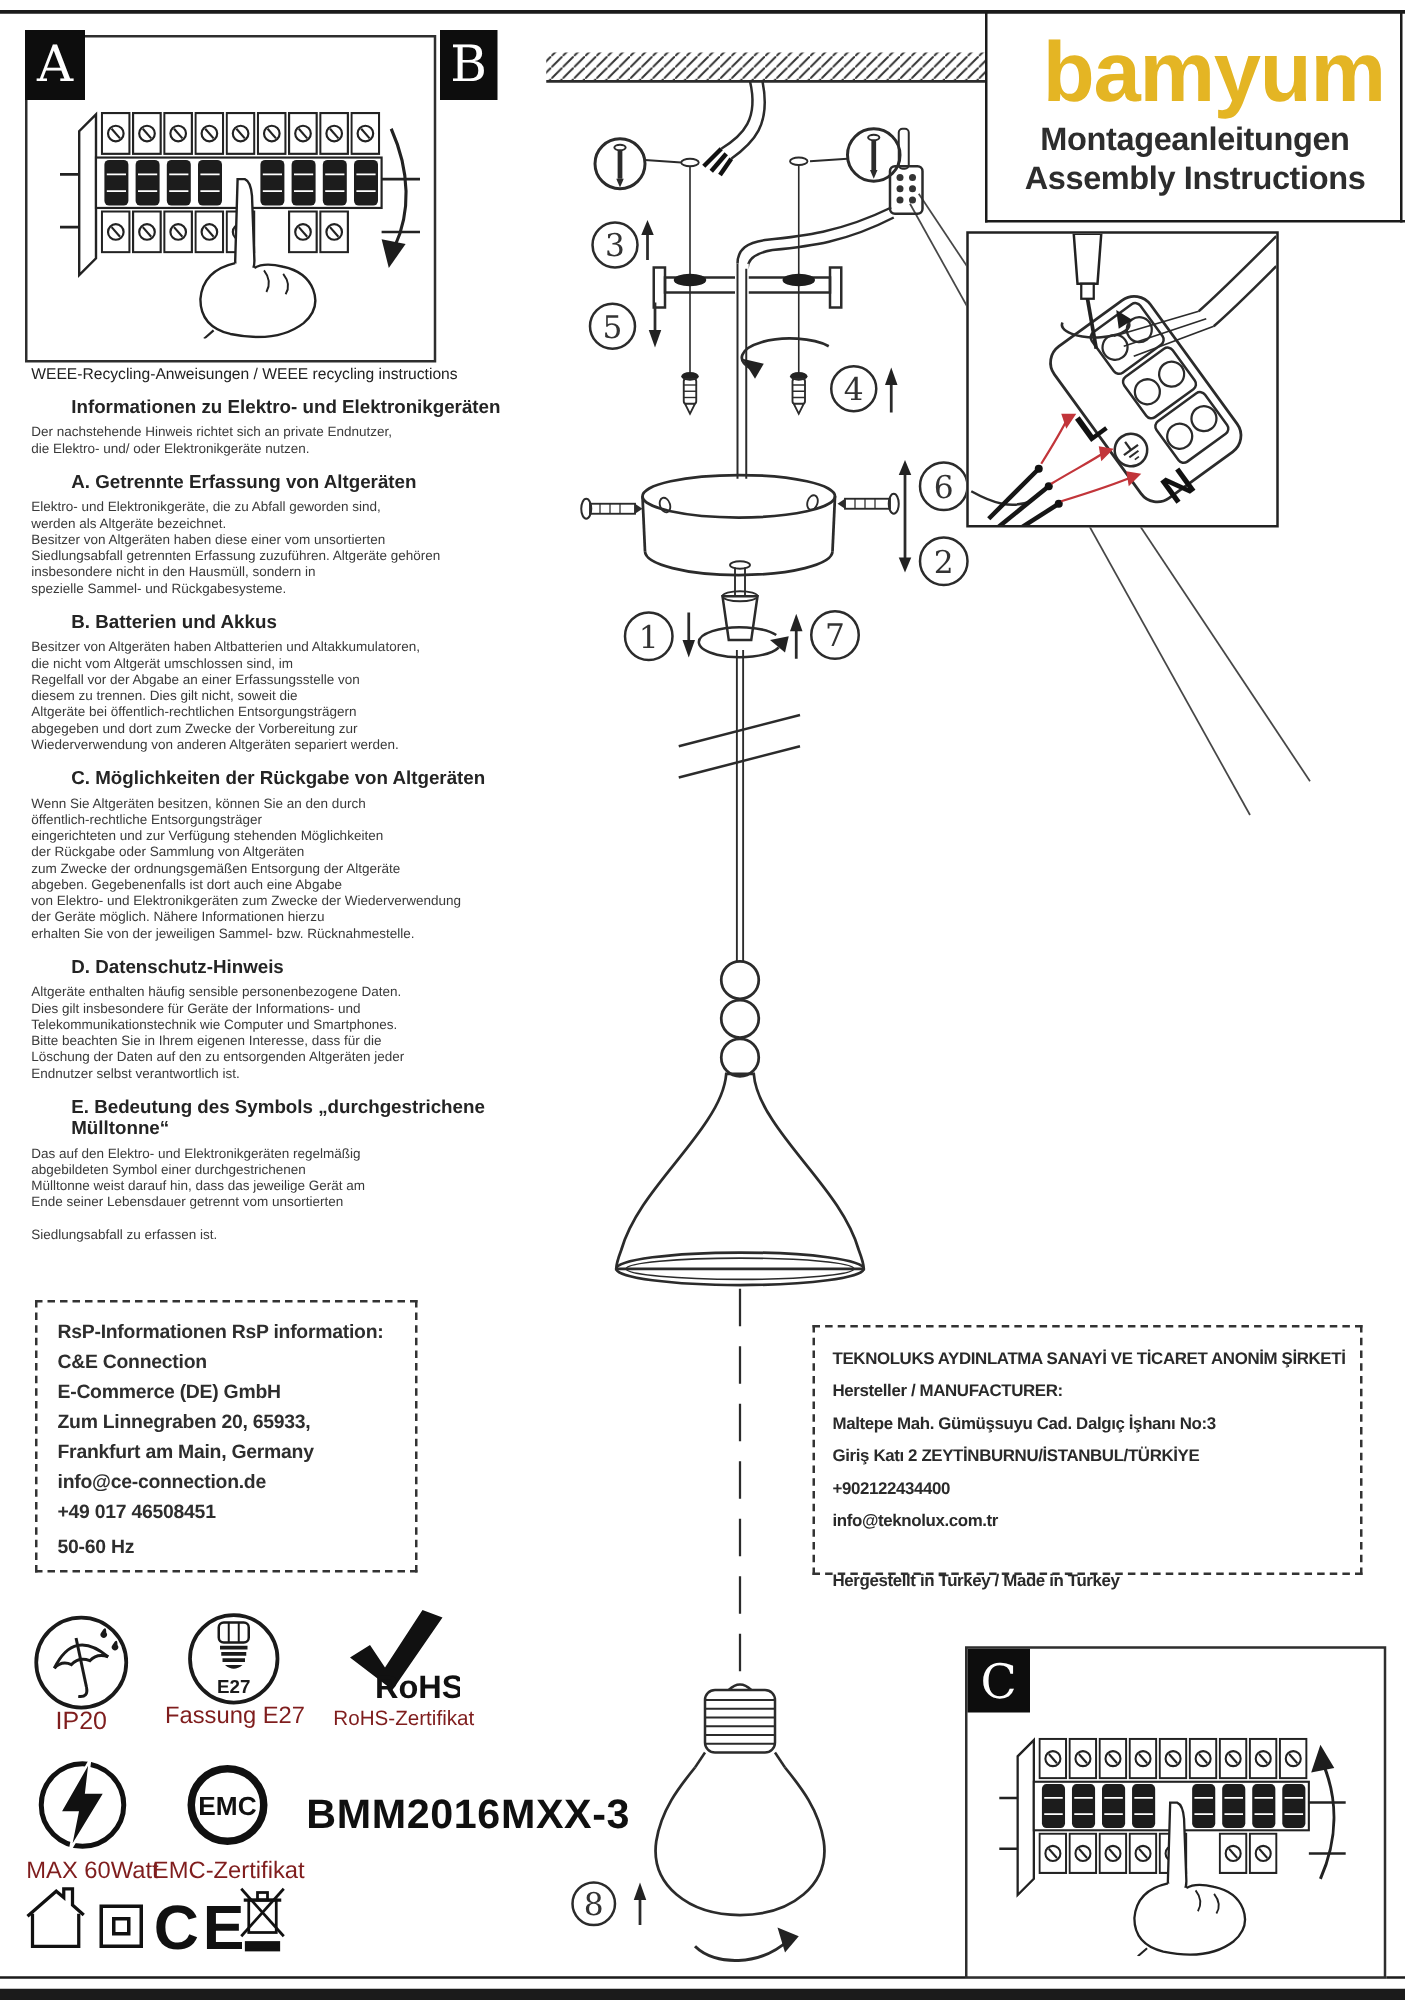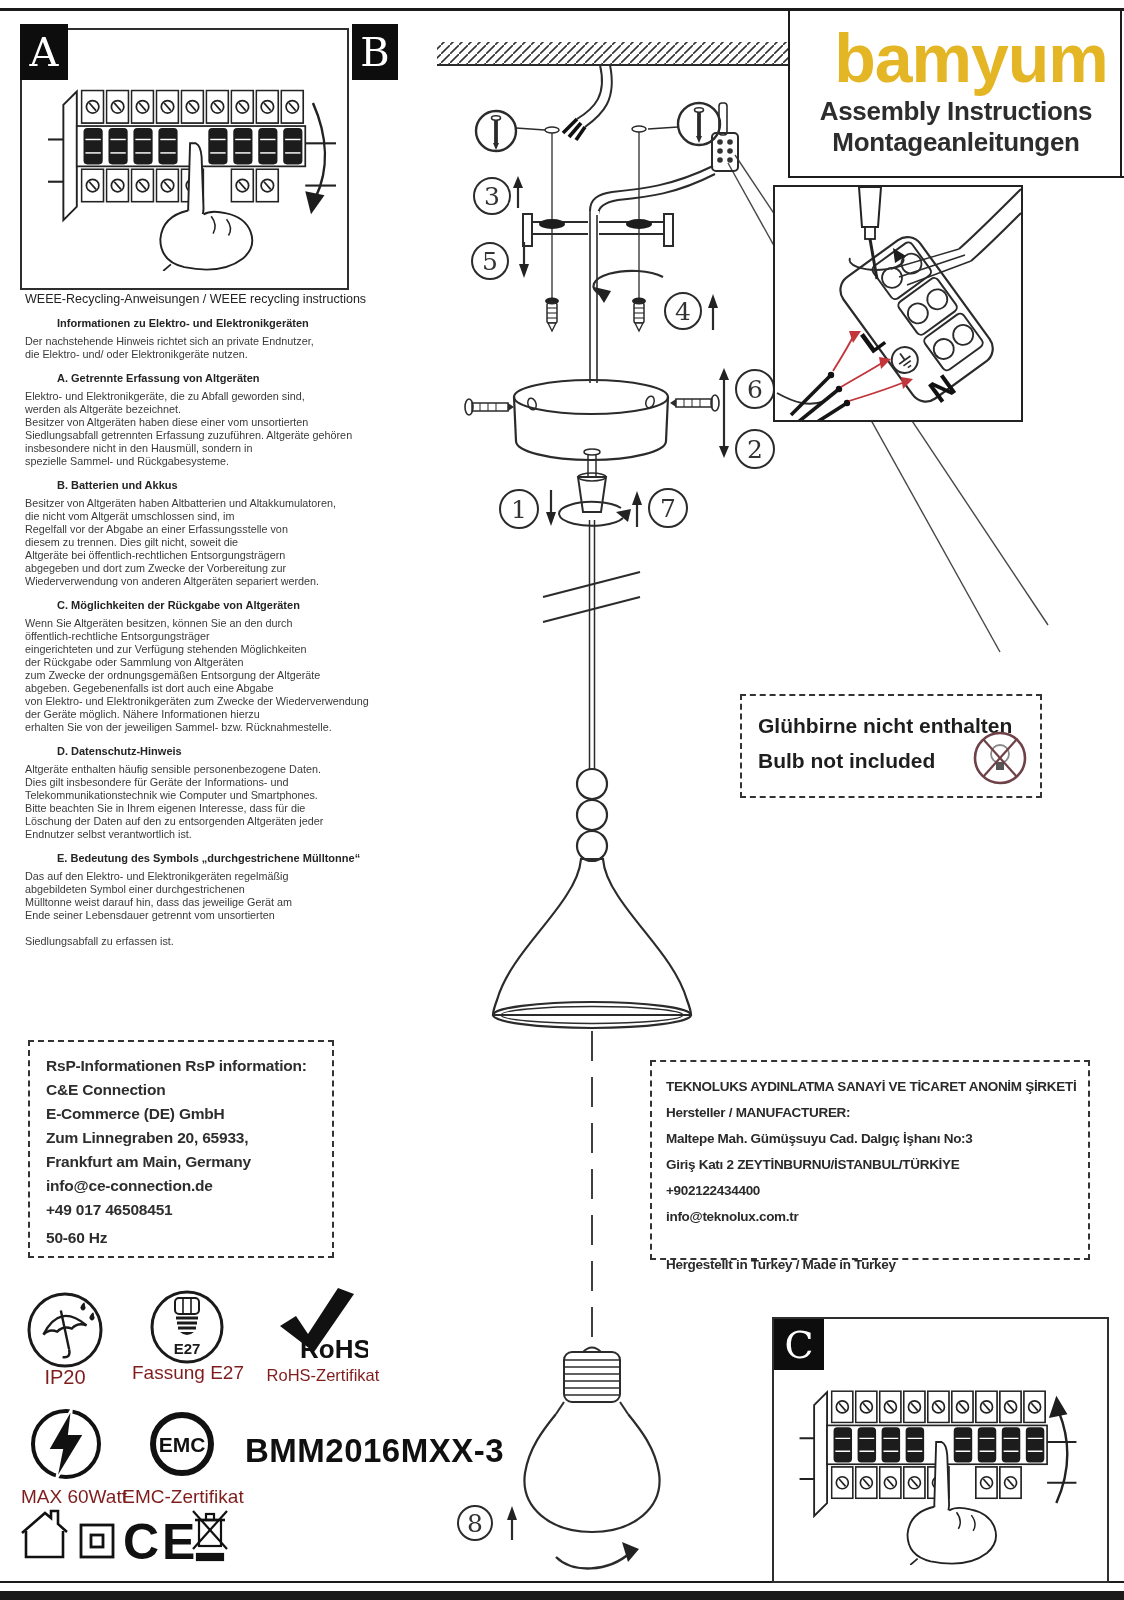--- a/index.html
+++ b/index.html
@@ -16,21 +16,21 @@
   svg .ln{stroke:#2b2b2b;fill:none;}
   svg text{font-family:"Liberation Sans",sans-serif;}
   .stepnum{font-family:"DejaVu Serif",serif;font-size:25px;fill:#333;}
   
   .brand-cell{position:absolute;left:790px;top:20px;width:332px;text-align:center;}
   .brand-name{font-size:68px;font-weight:bold;letter-spacing:-1px;line-height:76px;}
   .brand-sub{font-size:26px;font-weight:bold;color:#2d2d2d;letter-spacing:-0.3px;line-height:31px;}
   
   .weee{position:absolute;left:25px;top:292px;width:420px;}
   .weee-title{font-size:12.5px;font-weight:normal;color:#222;margin-bottom:10px;}
-  .weee h4{font-size:11px;font-weight:bold;color:#242424;margin:11px 0 6px 0;padding-left:32px;}
+  .weee h4{font-size:15px;font-weight:bold;color:#242424;margin:11px 0 6px 0;padding-left:32px;}
   .weee p{font-size:10.8px;line-height:13px;color:#3a3a3a;margin:0;white-space:pre-line;}
   
   .bulb-note{left:740px;top:694px;width:302px;height:104px;}
   .bulb-note .txt{position:absolute;left:16px;top:12px;font-size:21px;font-weight:bold;color:#1e1e1e;line-height:35px;}
   
   .rsp{left:28px;top:1040px;width:306px;height:218px;padding:12px 0 0 16px;}
   .rsp div{font-size:15.5px;font-weight:bold;color:#2e2e2e;line-height:24px;letter-spacing:-0.2px;}
   .rsp .last{margin-top:4px;}
   
   .mfr{left:650px;top:1060px;width:440px;height:200px;padding:12px 0 0 14px;}
@@ -331,22 +331,22 @@
       <polygon points="268,142 288,146 274,166" fill="#1d1d1d"></polygon>
     </svg>
   </div>
 
   <div class="panel-label" style="left:352px;top:24px;width:46px;height:56px;font-size:40px;">
     <span>B</span>
   </div>
 
   <div class="brand-cell">
     <div class="brand-name" style="color:#E4B524;padding-left:30px;">bamyum</div>
+    <div class="brand-sub">Montageanleitungen</div>
     <div class="brand-sub">Assembly Instructions</div>
-    <div class="brand-sub">Montageanleitungen</div>
   </div>
 
   <div class="abs" style="left:773px;top:185px;width:250px;height:237px;border:2px solid #222;background:#fff;box-sizing:border-box;">
     <svg width="246" height="233" viewBox="0 0 246 233">
 
       <path d="M 246,2 C 218,30 200,48 184,62" class="ln" stroke-width="2"></path>
       <path d="M 246,26 C 224,48 210,62 196,74" class="ln" stroke-width="2"></path>
       <line x1="184" y1="62" x2="116" y2="82" class="ln" stroke-width="1.4"></line>
       <line x1="190" y1="68" x2="124" y2="90" class="ln" stroke-width="1.4"></line>
       <line x1="196" y1="74" x2="132" y2="98" class="ln" stroke-width="1.4"></line>
@@ -441,33 +441,20 @@
 Löschung der Daten auf den zu entsorgenden Altgeräten jeder
 Endnutzer selbst verantwortlich ist.</p>
     <h4>E. Bedeutung des Symbols „durchgestrichene Mülltonne“</h4>
     <p>Das auf den Elektro- und Elektronikgeräten regelmäßig
  abgebildeten Symbol einer durchgestrichenen
 Mülltonne weist darauf hin, dass das jeweilige Gerät am
 Ende seiner Lebensdauer getrennt vom unsortierten</p>
     <p style="margin-top:13px;">Siedlungsabfall zu erfassen ist.</p>
   </div>
 
-  <div class="dashed-box bulb-note">
-    <div class="txt">
-      <div>Glühbirne nicht enthalten</div>
-      <div>Bulb not included</div>
-    </div>
-    <svg class="abs" style="right:10px;top:32px;" width="60" height="60" viewBox="0 0 60 60">
-      <circle cx="30" cy="30" r="25" fill="none" stroke="#6e4148" stroke-width="2.6"></circle>
-      <circle cx="30" cy="26" r="9" fill="none" stroke="#8a8a8a" stroke-width="1.8"></circle>
-      <rect x="26" y="34" width="8" height="8" fill="#555"></rect>
-      <line x1="13" y1="11" x2="47" y2="49" stroke="#6e4148" stroke-width="2.2"></line>
-      <line x1="47" y1="11" x2="13" y2="49" stroke="#6e4148" stroke-width="2.2"></line>
-    </svg>
-  </div>
 
   <div class="dashed-box rsp">
     <div>RsP-Informationen RsP information:</div>
     <div>C&amp;E Connection</div>
     <div>E-Commerce (DE) GmbH</div>
     <div>Zum Linnegraben 20, 65933,</div>
     <div>Frankfurt am Main, Germany</div>
     <div>info@ce-connection.de</div>
     <div>+49 017 46508451</div>
     <div class="last">50-60 Hz</div>

